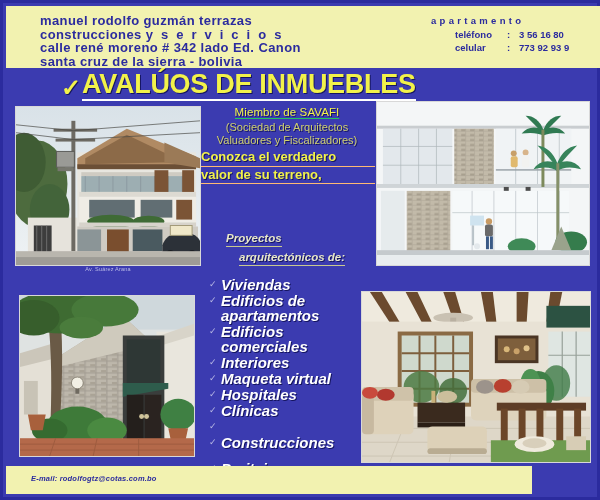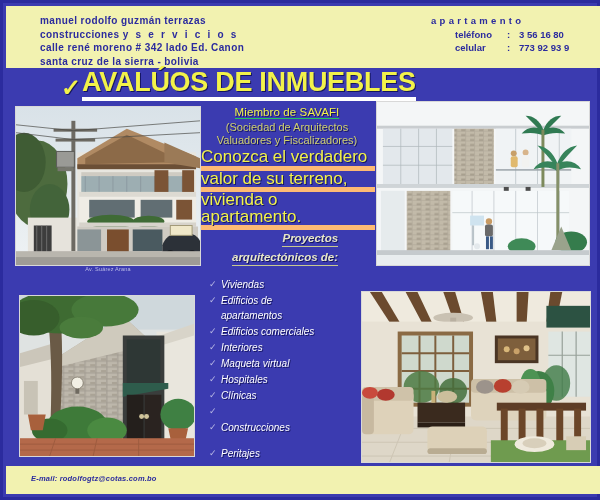--- a/index.html
+++ b/index.html
@@ -19,21 +19,21 @@
 
   
   .header {
     position:absolute; left:3px; top:3px;
     width:594px; height:62px;
     background:#f2f2b0;
   }
   .hdr-left {
     position:absolute; left:34px; top:8px;
     color:#2b2b9e;
-    font-size:10px;
+    font-size:13px;
     font-weight:bold;
     letter-spacing:0.4px;
     line-height:13.5px;
   }
   .hdr-left .spaced { letter-spacing:2.2px; }
   .hdr-right {
     position:absolute; left:425px; top:8px;
     color:#2b2b9e;
     font-size:9.5px;
     font-weight:bold;
@@ -57,21 +57,21 @@
     font-weight:bold;
     margin-right:1px;
     text-shadow:1px 1px 0 #15155f;
   }
   .maintitle .txt {
     color:#f2f24a;
     font-size:27px;
     line-height:29px;
     font-weight:bold;
     letter-spacing:-0.3px;
-    border-bottom:4px solid #ffffff;
+    border-bottom:2px solid #ffffff;
     text-shadow:1px 1px 0 #15155f;
     white-space:nowrap;
   }
 
   
   .photo {
     position:absolute;
     border:1px solid #d8d8d8;
     overflow:hidden;
     background:#9aa;
@@ -110,30 +110,30 @@
     margin-top:1px;
     text-shadow:1px 1px 0 #15155f;
   }
   .conozca {
     margin-top:3px;
     text-align:left;
     padding-left:2px;
   }
   .conozca div {
     color:#f2f24a;
-    font-size:17px;
+    font-size:13px;
     line-height:16.5px;
-    font-weight:normal;
-    border-bottom:5px solid #fdba74;
+    font-weight:bold;
+    border-bottom:1px solid #fdba74;
     text-shadow:1px 1px 0 #15155f;
   }
 
   
   .proyectos {
-    position:absolute; left:216px; top:225px;text-align:right;
+    position:absolute; left:223px; top:225px;
   }
   .proyectos .l1, .proyectos .l2 {
     color:#e8e8c8;
     font-size:11.5px;
     font-weight:bold;
     font-style:italic;
     line-height:15px;
     border-bottom:1px solid #c8c890;
     display:inline-block;
     text-shadow:1px 1px 0 #15155f;
@@ -152,33 +152,33 @@
   .li .tick {
     color:#b9b9e4;
     font-size:9px;
     line-height:15px;
     width:12px;
     flex:0 0 12px;
     text-align:left;
   }
   .li .lbl {
     color:#ffffff;
-    font-size:10px;
-    font-weight:normal;
+    font-size:15px;
+    font-weight:bold;
     font-style:italic;
     line-height:15px;
     text-shadow:1px 1px 0 #15155f;
     white-space:pre-line;
   }
   .li.gap { margin-top:11px; }
 
   
   .footer {
     position:absolute; left:3px; bottom:3px;
-    width:594px; height:28px;
+    width:526px; height:28px;
     background:#f2f2b0;
   }
   .footer .mail {
     position:absolute; left:25px; top:8px;
     color:#2b2b9e;
     font-size:7.5px;
     font-weight:bold;
     font-style:italic;
     letter-spacing:0.2px;
   }
@@ -387,21 +387,20 @@
       <rect x="0" y="155" width="214" height="10" fill="#e9edef"></rect>
     </svg>
   </div>
 
   <div class="centerblk">
     <div><span class="savafi">Miembro de SAVAFI</span></div>
     <div class="savafi-sub">(Sociedad de Arquitectos Valuadores  y  Fiscalizadores)</div>
     <div class="conozca">
       <div>Conozca el verdadero</div>
       <div>valor de su terreno,</div>
-      <div>vivienda o apartamento.</div>
     </div>
   </div>
 
   <div class="proyectos">
     <div><span class="l1">Proyectos</span></div>
     <div><span class="l2">arquitectónicos de:</span></div>
   </div>
 
   <div class="list">
     <div class="li">

